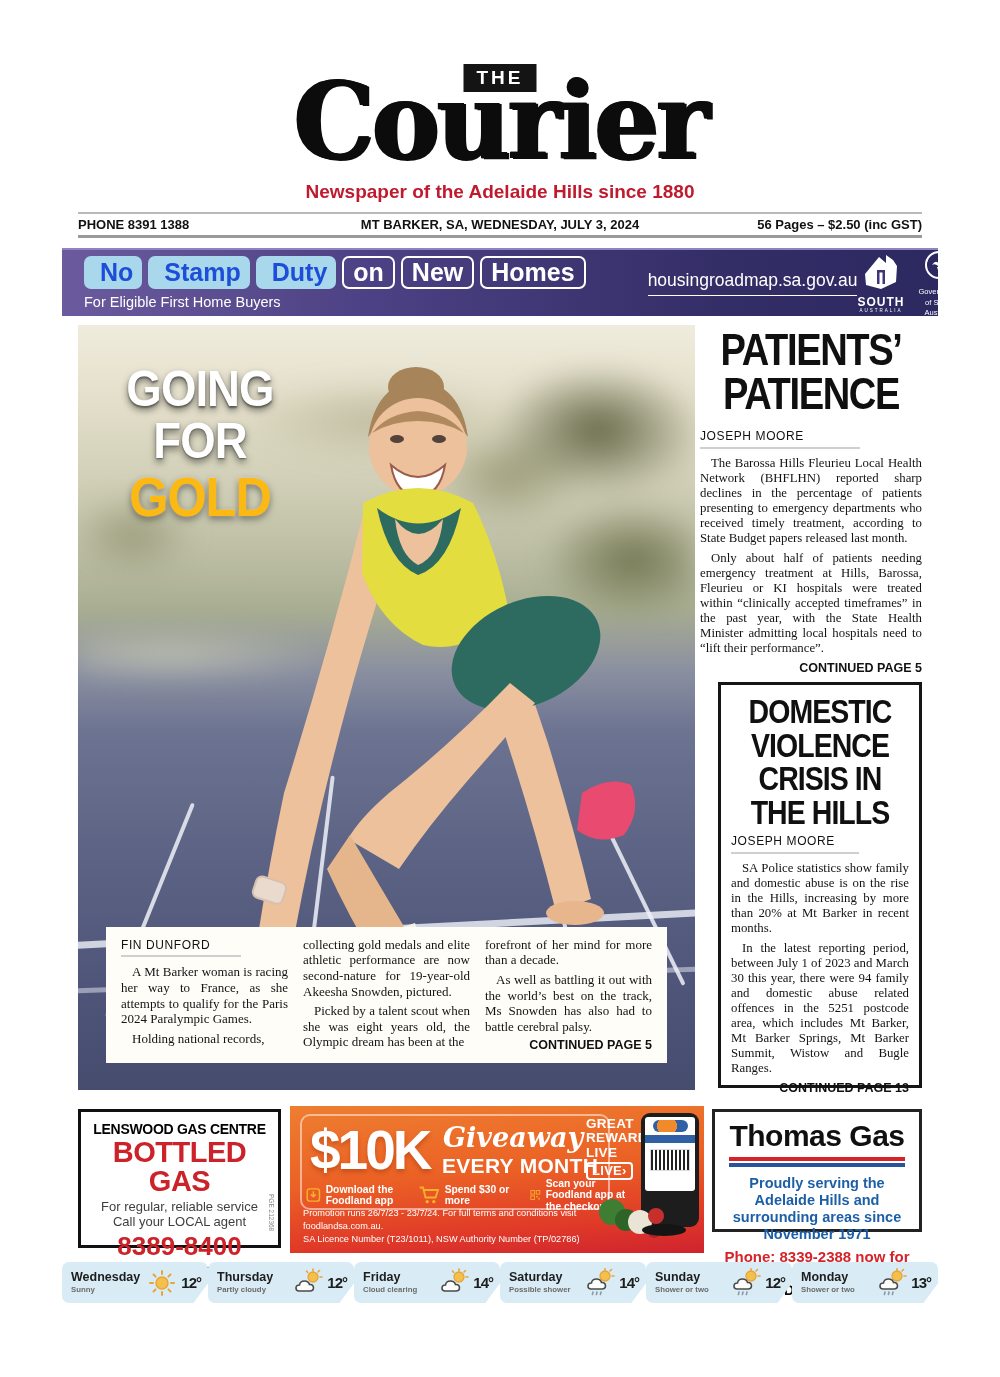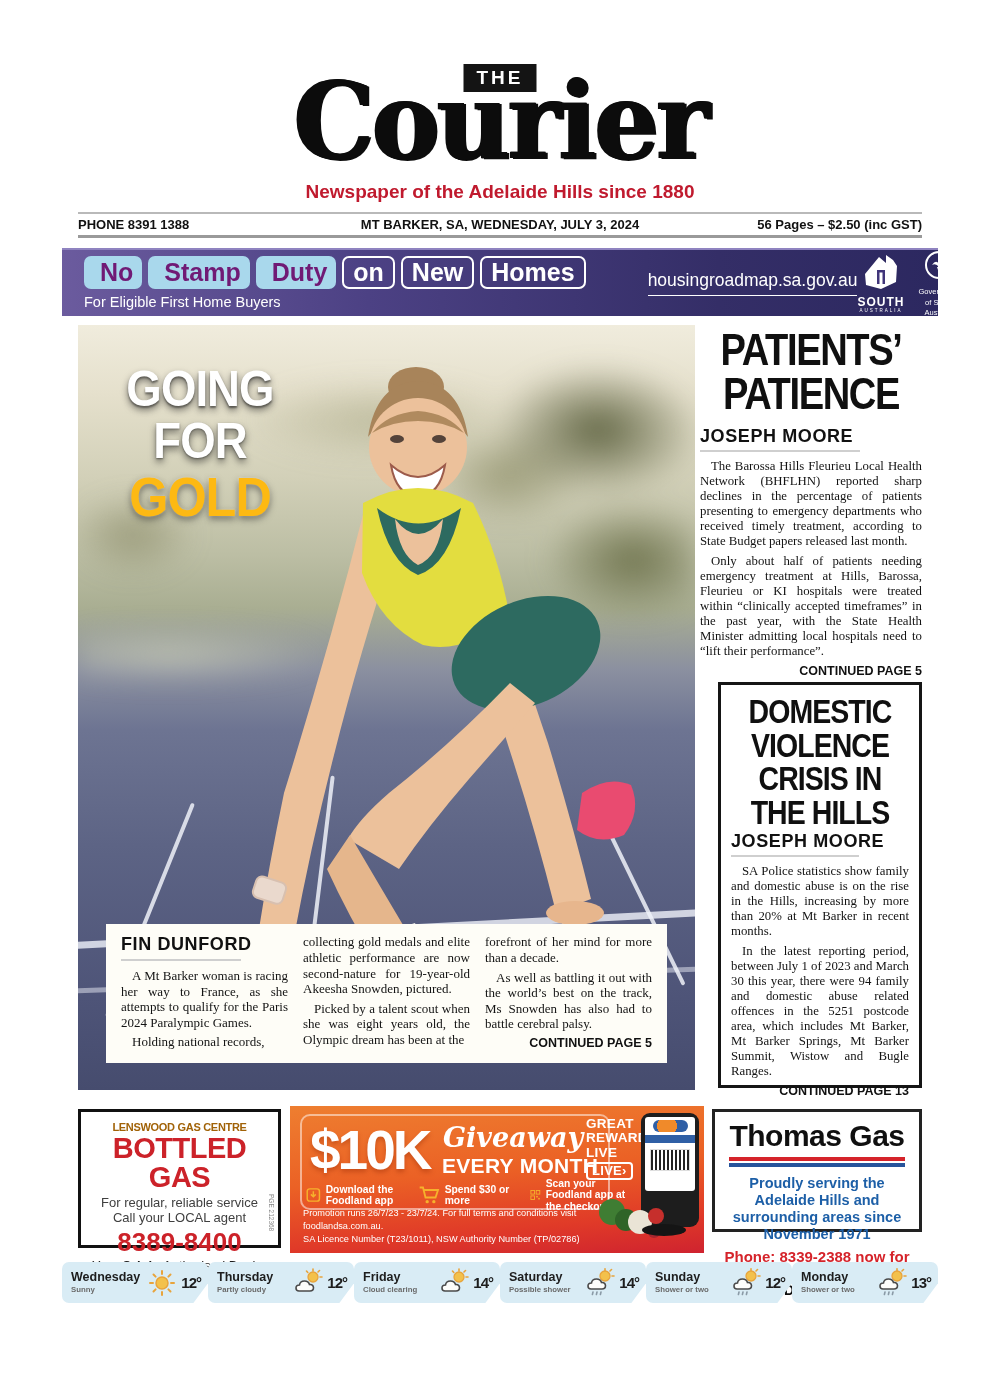--- a/index.html
+++ b/index.html
@@ -25,21 +25,21 @@
   .infobar .mid { text-align:center; }
   .infobar .right { text-align:right; }
 
   
   .banner { position:absolute; top:248px; left:62px; width:876px; height:68px;
             background:linear-gradient(90deg,#6b5b9e 0%,#4c4184 35%,#342e67 75%,#2c2860 100%);
             border-top:2px solid #8f83c0; display:flex; align-items:center; color:#fff; }
   .banner-left { padding-left:22px; }
   .word-row { display:flex; gap:6px; align-items:center; }
   .wbox { border-radius:7px; font-size:25px; font-weight:bold; padding:0 9px; line-height:33px; }
-  .wbox.hl { background:#a9d8ec; color:#701a75;padding-left:16px; }
+  .wbox.hl { background:#a9d8ec; color:#1d4ed8;padding-left:16px; }
   .wbox.ol { border:2px solid #fff; color:#fff; line-height:29px; }
   .banner-sub { font-size:14.5px; margin-top:5px; }
   .banner-url { font-size:17.5px; margin-left:62px; padding-bottom:4px;
                 border-bottom:1.5px solid #fff; white-space:nowrap; }
   .banner-logos { margin-left:auto; padding-right:16px; display:flex; gap:14px; align-items:center; }
   .sa-logo { text-align:center; }
   .sa-logo .l1 { font-size:12px; font-weight:bold; letter-spacing:1px; line-height:1; }
   .sa-logo .l2 { font-size:4.5px; letter-spacing:2px; line-height:1.4; }
   .gov-logo { text-align:center; }
   .gov-logo .gtxt { font-size:7.5px; line-height:1.25; margin-top:2px; }
@@ -78,21 +78,21 @@
       text-shadow:0 3px 7px rgba(35,35,35,0.55), 0 0 2px rgba(255,255,255,0.7); }
 
   
   .hero-box { position:absolute; left:28px; right:28px; bottom:27px; background:#fefdf7;
               padding:10px 15px 9px; }
   .hero-cols { display:flex; gap:15px; }
   .hero-col { flex:1; font-family:"Liberation Serif", serif; font-size:13px; line-height:1.2;
               text-align:justify; color:#131313; }
   .hero-col p { margin:0 0 4px; }
   .hero-col p.ind { text-indent:11px; }
-  .byline { font-size:18px; font-weight:bold; letter-spacing:0.6px; color:#111;
+  .byline { font-size:12px; font-weight:normal; letter-spacing:0.6px; color:#111;
             font-family:"Liberation Sans", sans-serif; }
   .byline-rule { width:72%; border-bottom:2px solid #cfcfcf; margin:3px 0 7px; }
   .continued { font-family:"Liberation Sans", sans-serif; font-weight:bold; font-size:12.5px;
                text-align:right; color:#111; margin-top:4px; }
 
   
   .rightcol { position:absolute; left:622px; top:3px; width:222px; height:762px; }
   .p-headline { font-weight:bold; font-size:41px; line-height:0.98; text-align:center;
                 letter-spacing:-1.5px; color:#101010; transform:scale(0.93,1.1);
                 transform-origin:center top; }
@@ -106,21 +106,21 @@
             border:3px solid #151515; background:#fff; padding:10px 10px 6px; }
   .dv-headline { font-weight:bold; font-size:30px; line-height:1.02; text-align:center;
                  letter-spacing:-1px; color:#101010; transform:scale(0.95,1.1);
                  transform-origin:center top; }
   .dv-box .byline-wrap { margin-top:14px; }
 
   
   .ads { position:absolute; top:1106px; left:78px; width:844px; height:147px; }
   .ad-lenswood { position:absolute; left:0; top:3px; width:203px; height:139px;
                  border:3.5px solid #111; background:#fff; text-align:center; padding-top:9px; }
-  .lw1 { color:#a16207; font-weight:bold; font-size:11px; letter-spacing:-0.3px; }
+  .lw1 { color:#000000; font-weight:bold; font-size:14px; letter-spacing:-0.3px; }
   .lw2 { color:#cc2229; font-weight:bold; font-size:29px; letter-spacing:-0.5px; line-height:1; margin-top:1px; }
   .lw3 { color:#3f3f3f; font-size:13px; margin-top:4px; line-height:1.15; }
   .lw4 { color:#3f3f3f; font-size:13px; line-height:1.15; }
   .lwphone { color:#cc2229; font-weight:bold; font-size:26px; line-height:1.1; margin-top:2px; }
   .lwdealer { color:#1c1c1c; font-size:13px; margin-top:2px; }
   .lwdealer b { text-decoration:underline; }
   .pge-code { position:absolute; right:3px; bottom:14px; writing-mode:vertical-rl;
               font-size:6.5px; color:#888; }
 
   .ad-foodland { position:absolute; left:212px; top:0; width:414px; height:147px; color:#fff;

